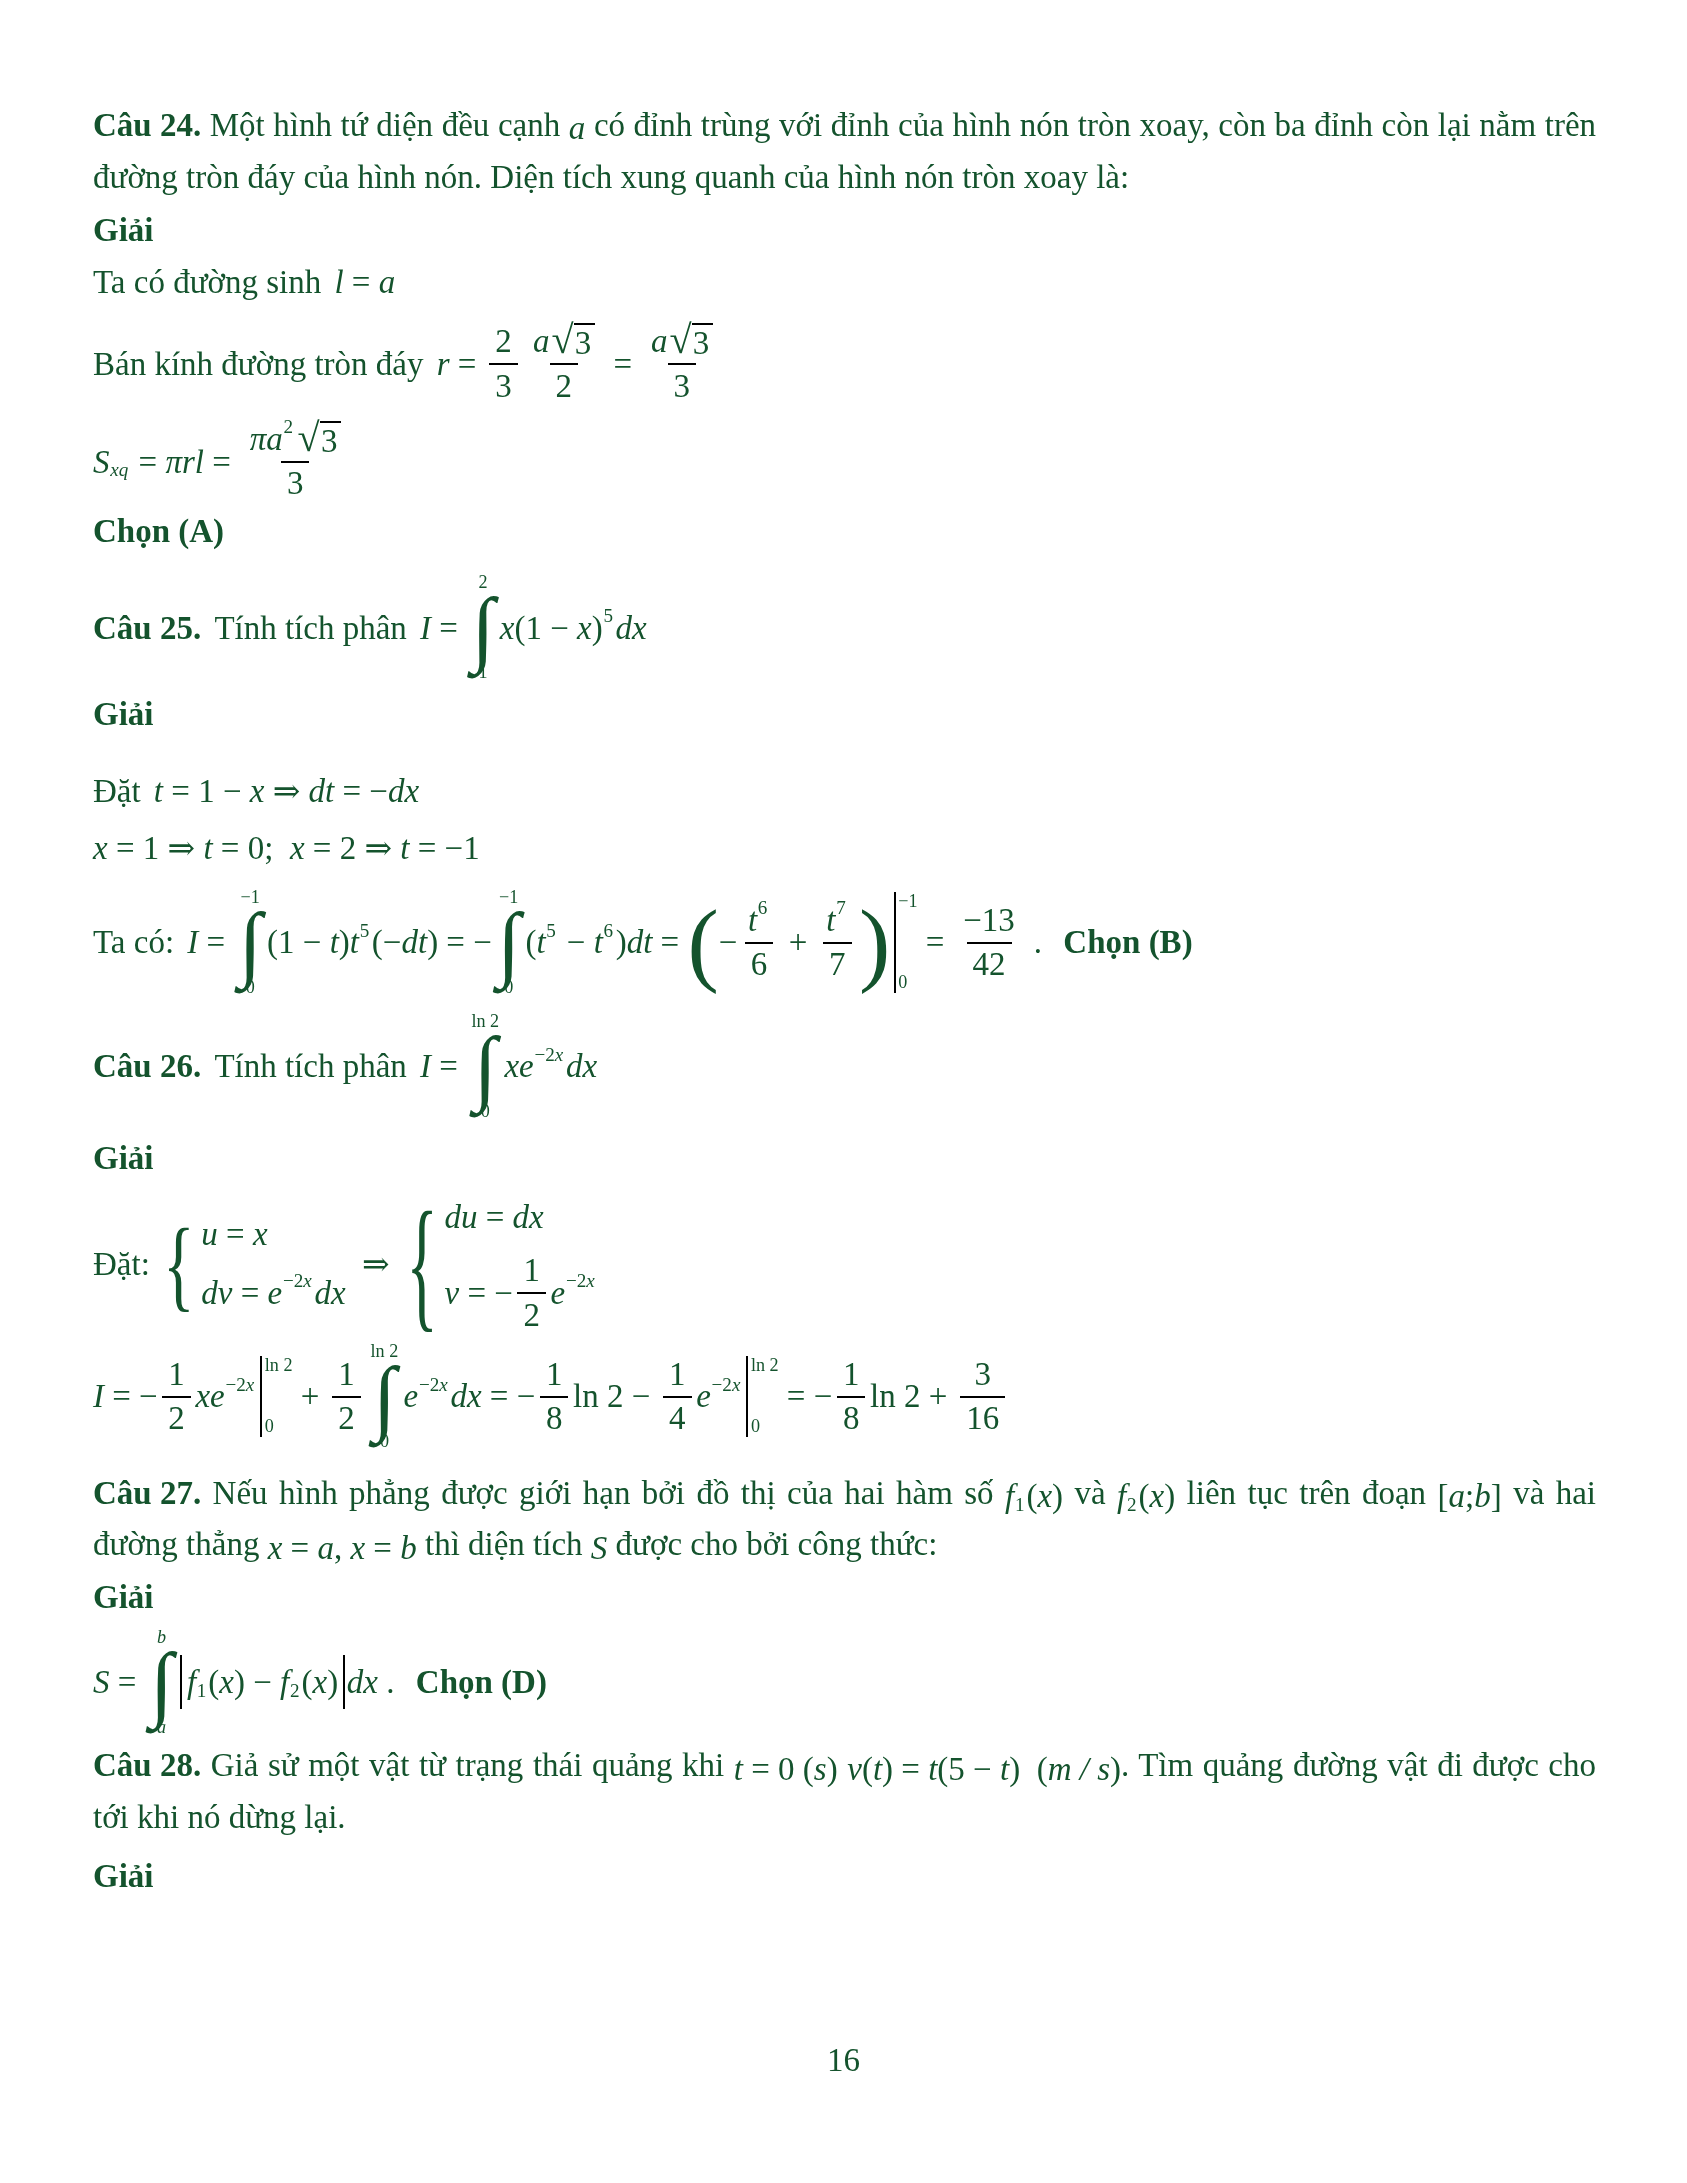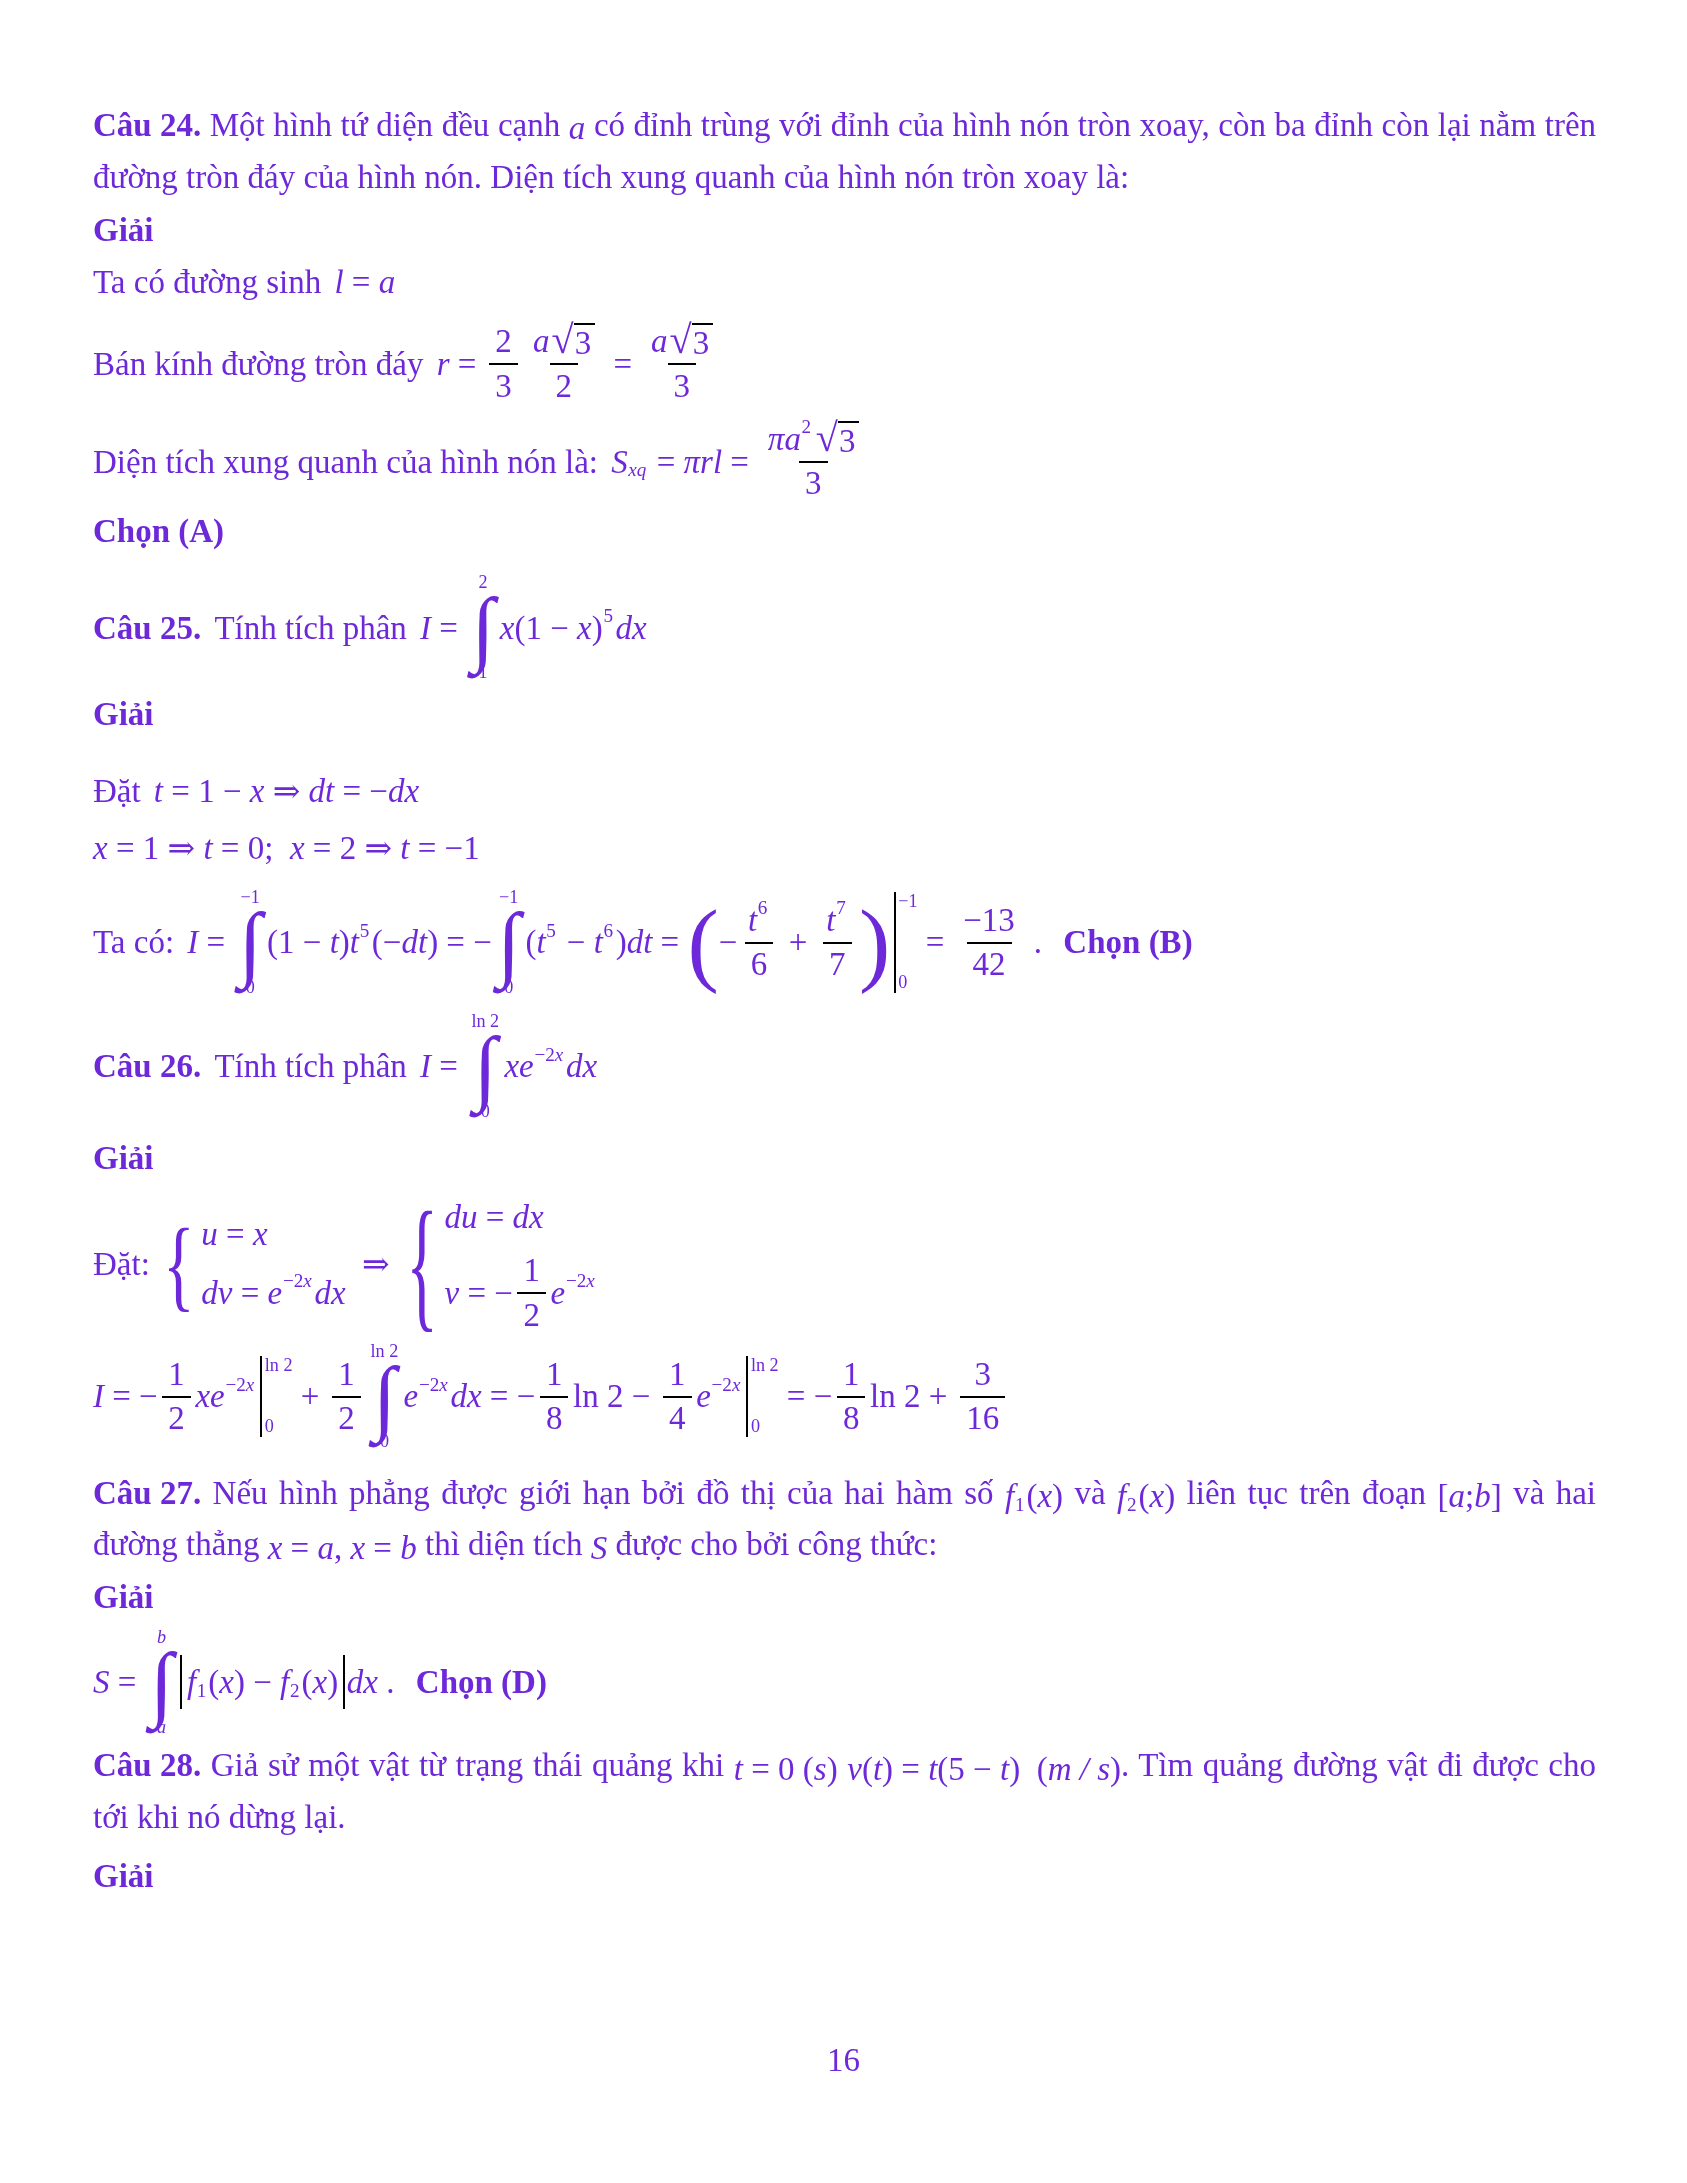--- a/index.html
+++ b/index.html
@@ -1,18 +1,18 @@
 <!DOCTYPE html>
 <html style="font-size:10.6px"><head>
 <meta charset="utf-8">
 <style>
   * { margin:0; padding:0; box-sizing:border-box; }
   html,body { background:#ffffff; }
   .page {
-    position:relative; width:1687px; height:2183px; background:#fff; color:#6d28d9;
+    position:relative; width:1687px; height:2183px; background:#fff; color:#14532d;
     font-family:"Liberation Serif","DejaVu Serif","DejaVu Sans",serif;
     font-size:33px; line-height:1.46; overflow:hidden;
     padding:101px 91px 0 93px;
   }
   .para { text-align:justify; }
   .bold { font-weight:bold; }
   .giai { font-weight:bold; }
   .it { font-style:italic; }
   .up { font-style:normal; }
   .tok { white-space:pre; display:inline-block; }
@@ -113,21 +113,20 @@
               </span>
             </span>
           </span>
           <span class="fden">
             <span class="tok up">3</span>
           </span>
         </span>
       </span>
   </div>
   <div class="mline" style="margin-top:14.6px">
-    <span>Diện tích xung quanh của hình nón là:</span>
     <span class="math">
         <span class="tok it">S</span>
         <span class="sb"><span class="tok it">xq</span></span>
         <span class="tok up"> = </span>
         <span class="tok it">π</span>
         <span class="tok it">rl</span>
         <span class="tok up"> = </span>
         <span class="frac">
           <span class="fnum">
             <span class="tok it">π</span>

